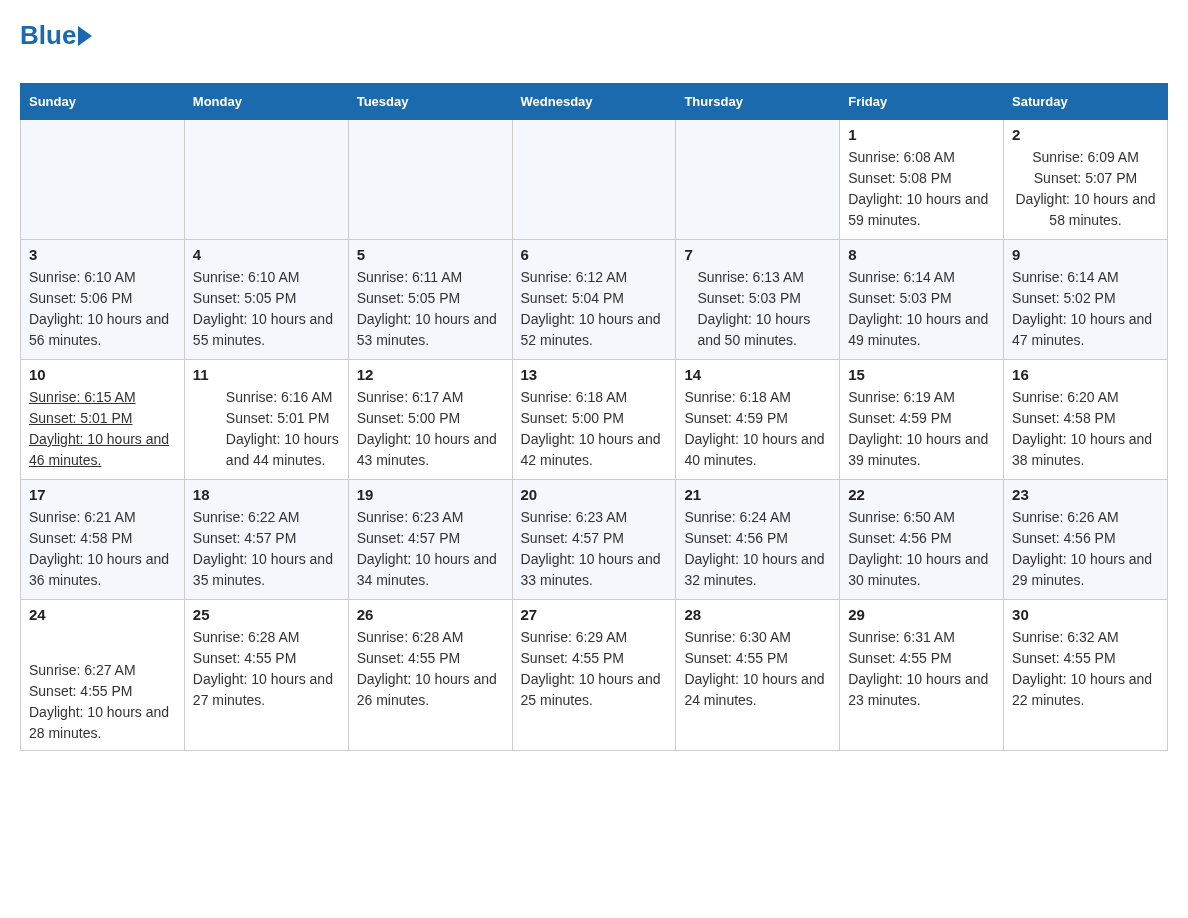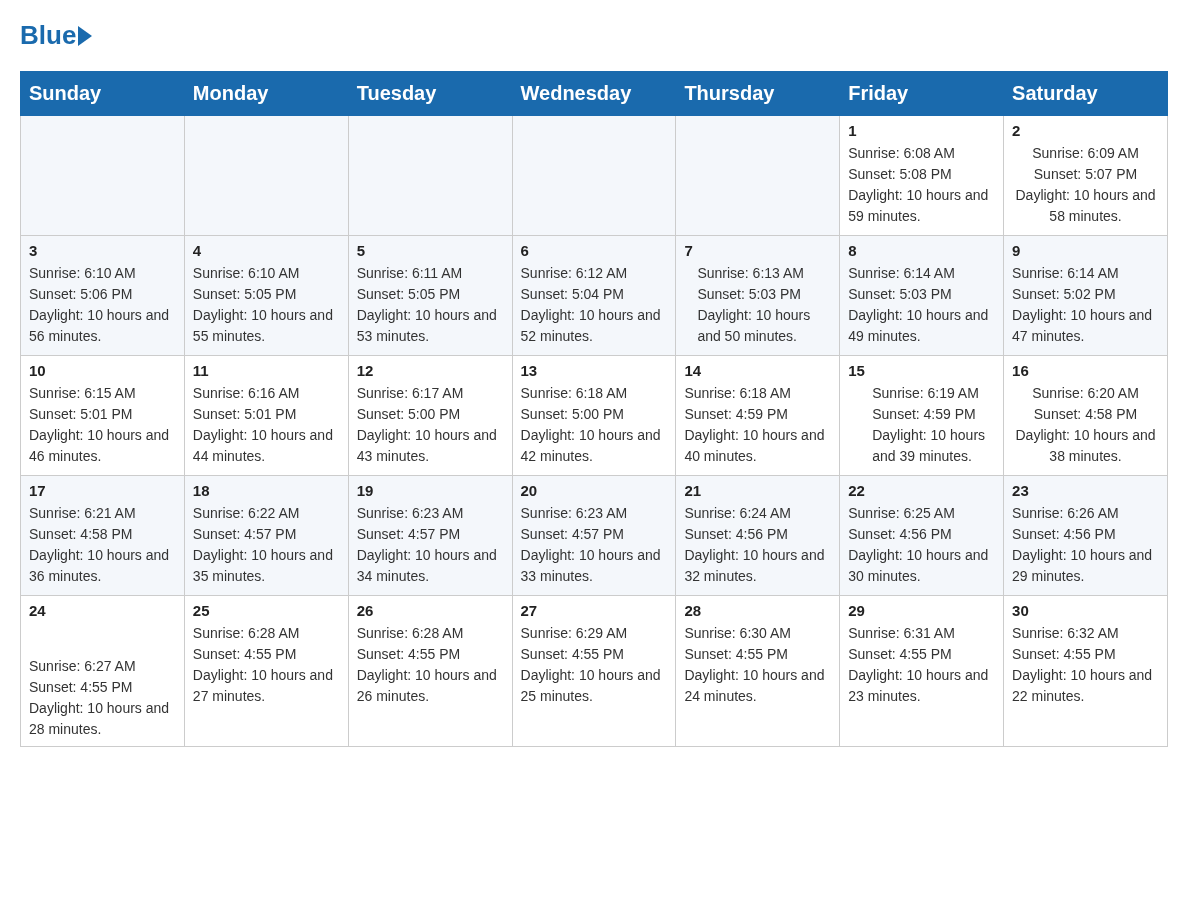--- a/index.html
+++ b/index.html
@@ -8,21 +8,21 @@
       background: #fff;
       color: #333;
       width: 1188px;
       min-height: 918px;
       padding: 20px;
     }
     .header {
       display: flex;
       justify-content: space-between;
       align-items: flex-end;
-      margin-bottom: 20px;
+      margin-bottom: 32px;
     }
     .logo {
       display: flex;
       flex-direction: column;
       align-items: flex-start;
     }
     .logo-text {
       display: flex;
       align-items: center;
       font-size: 26px;
@@ -61,21 +61,21 @@
       margin-top: 4px;
     }
     table {
       width: 100%;
       border-collapse: collapse;
       table-layout: fixed;
     }
     thead tr th {
       background-color: #1a6aad;
       color: #fff;
-      font-size: 20px;
+      font-size: 13px;
       font-weight: bold;
       padding: 10px 8px;
       text-align: left;
       border: 1px solid #1a6aad;
     }
     tbody tr td {
       border: 1px solid #ccc;
       vertical-align: top;
       padding: 6px 8px;
       font-size: 12.5px;
@@ -195,27 +195,27 @@
         <td>
           <div class="day-number">9</div>
           <div class="day-info" style="white-space: pre-line;">Sunrise: 6:14 AM
 Sunset: 5:02 PM
 Daylight: 10 hours and 47 minutes.</div>
         </td>
       </tr>
       <tr>
         <td>
           <div class="day-number">10</div>
-          <div class="day-info" style="white-space: pre-line;">Sunrise: 6:15 AM
+          <div class="day-info" style="white-space: pre-line; text-decoration: underline;">Sunrise: 6:15 AM
 Sunset: 5:01 PM
 Daylight: 10 hours and 46 minutes.</div>
         </td>
         <td>
           <div class="day-number">11</div>
-          <div class="day-info" style="white-space: pre-line;">Sunrise: 6:16 AM
+          <div class="day-info" style="white-space: pre-line; margin-left: 33px;">Sunrise: 6:16 AM
 Sunset: 5:01 PM
 Daylight: 10 hours and 44 minutes.</div>
         </td>
         <td>
           <div class="day-number">12</div>
           <div class="day-info" style="white-space: pre-line;">Sunrise: 6:17 AM
 Sunset: 5:00 PM
 Daylight: 10 hours and 43 minutes.</div>
         </td>
         <td>
@@ -225,27 +225,27 @@
 Daylight: 10 hours and 42 minutes.</div>
         </td>
         <td>
           <div class="day-number">14</div>
           <div class="day-info" style="white-space: pre-line;">Sunrise: 6:18 AM
 Sunset: 4:59 PM
 Daylight: 10 hours and 40 minutes.</div>
         </td>
         <td>
           <div class="day-number">15</div>
-          <div class="day-info" style="white-space: pre-line; margin-left: 24px;">Sunrise: 6:19 AM
+          <div class="day-info" style="white-space: pre-line;">Sunrise: 6:19 AM
 Sunset: 4:59 PM
 Daylight: 10 hours and 39 minutes.</div>
         </td>
         <td>
           <div class="day-number">16</div>
-          <div class="day-info" style="white-space: pre-line; text-align: center;">Sunrise: 6:20 AM
+          <div class="day-info" style="white-space: pre-line;">Sunrise: 6:20 AM
 Sunset: 4:58 PM
 Daylight: 10 hours and 38 minutes.</div>
         </td>
       </tr>
       <tr>
         <td>
           <div class="day-number">17</div>
           <div class="day-info" style="white-space: pre-line;">Sunrise: 6:21 AM
 Sunset: 4:58 PM
 Daylight: 10 hours and 36 minutes.</div>
@@ -269,21 +269,21 @@
 Daylight: 10 hours and 33 minutes.</div>
         </td>
         <td>
           <div class="day-number">21</div>
           <div class="day-info" style="white-space: pre-line;">Sunrise: 6:24 AM
 Sunset: 4:56 PM
 Daylight: 10 hours and 32 minutes.</div>
         </td>
         <td>
           <div class="day-number">22</div>
-          <div class="day-info" style="white-space: pre-line;">Sunrise: 6:25 AM
+          <div class="day-info" style="white-space: pre-line;">Sunrise: 6:50 AM
 Sunset: 4:56 PM
 Daylight: 10 hours and 30 minutes.</div>
         </td>
         <td>
           <div class="day-number">23</div>
           <div class="day-info" style="white-space: pre-line;">Sunrise: 6:26 AM
 Sunset: 4:56 PM
 Daylight: 10 hours and 29 minutes.</div>
         </td>
       </tr>

